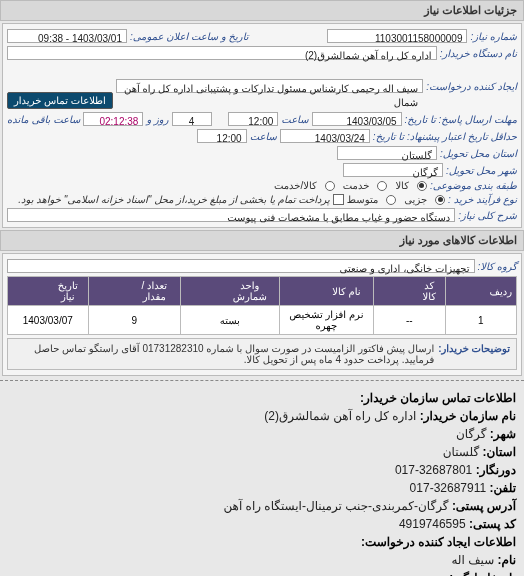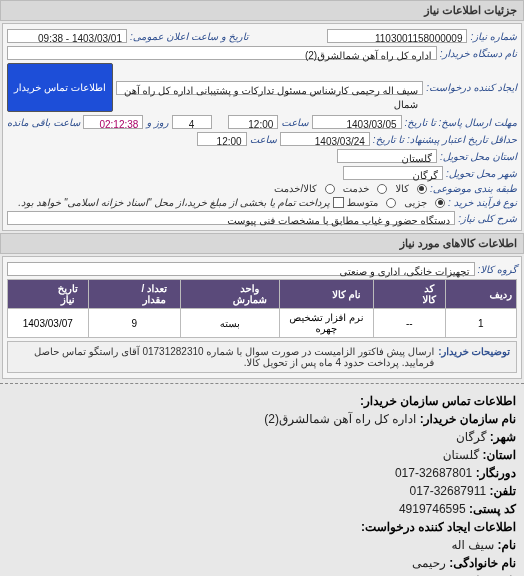--- a/index.html
+++ b/index.html
@@ -44,27 +44,28 @@
   border:1px solid #aaa;
   padding:2px 4px;
   font-size:10px;
   min-width:40px;
   color:#222;
   height:14px;
   line-height:14px;
 }
 .val.wide { flex:1; }
 .btn {
-  background:#1d4ed8;
+  background:#0c4a6e;
   color:#fff;
   border:1px solid #555;
-  padding:18px 6px;
+  padding:2px 6px;
   font-size:10px;
   border-radius:2px;
   cursor:pointer;
+  margin-top:29px;
 }
 .radio-group { display:flex; gap:8px; align-items:center; }
 .radio-item { display:flex; gap:8px; align-items:center; font-size:10px; color:#333; }
 .radio-dot {
   width:10px; height:10px; border:1px solid #666; border-radius:50%;
   display:inline-flex; align-items:center; justify-content:center; background:#fff;
 }
 .radio-dot.checked::after{
   content:''; width:5px; height:5px; background:#333; border-radius:50%;
 }
@@ -78,21 +79,21 @@
   background:#fff;
 }
 table.data th, table.data td {
   border:1px solid #bbb;
   padding:3px 4px;
   text-align:center;
 }
 table.data th {
   background:#5a4a7a;
   color:#fff;
-  font-weight:bold;
+  font-weight:normal;
   padding-left:44px;
 }
 .note-box {
   background:#f0f0f0;
   border:1px solid #bbb;
   padding:4px 6px;
   font-size:10px;
   color:#333;
   margin:3px 0;
   display:flex;
@@ -252,18 +253,19 @@
 
 <hr class="dash">
 
 <div class="contact-block">
   <div><b>اطلاعات تماس سازمان خریدار:</b></div>
   <div><b>نام سازمان خریدار:</b> <span>اداره کل راه آهن شمالشرق(2)</span></div>
   <div><b>شهر:</b> <span>گرگان</span></div>
   <div><b>استان:</b> <span>گلستان</span></div>
   <div><b>دورنگار:</b> <span>32687801-017</span></div>
   <div><b>تلفن:</b> <span>32687911-017</span></div>
+  <div><b>آدرس پستی:</b> <span>گرگان-کمربندی-جنب ترمینال-ایستگاه راه آهن</span></div>
   <div><b>کد پستی:</b> <span>4919746595</span></div>
   <div><b>اطلاعات ایجاد کننده درخواست:</b></div>
   <div><b>نام:</b> <span>سیف اله</span></div>
   <div><b>نام خانوادگی:</b> <span>رحیمی</span></div>
   <div><b>تلفن تماس:</b> <span>31282356-017</span></div>
 </div>
 
 </body></html>

